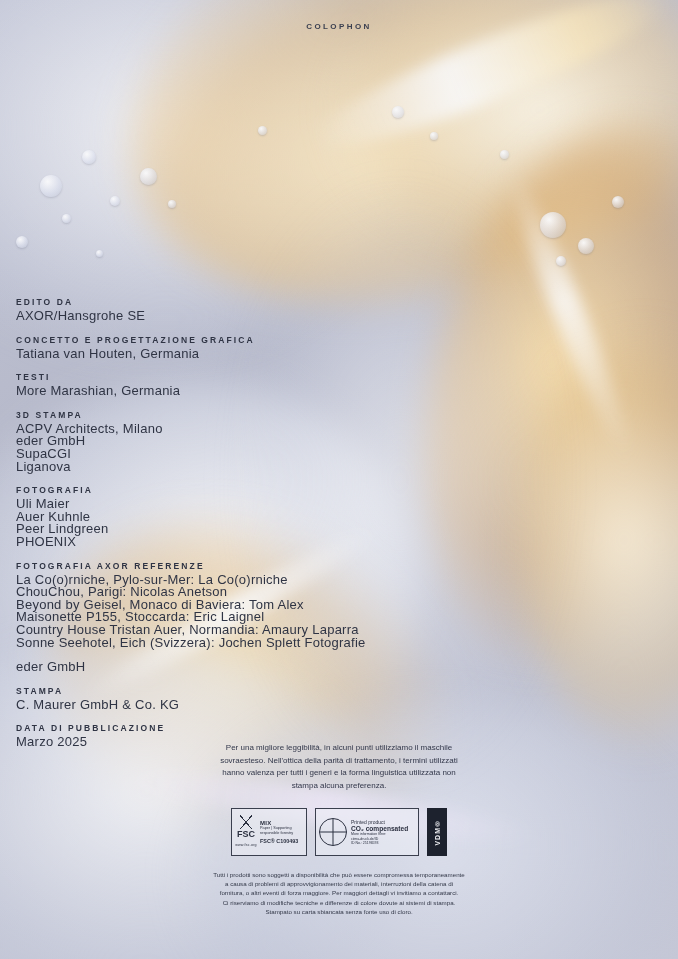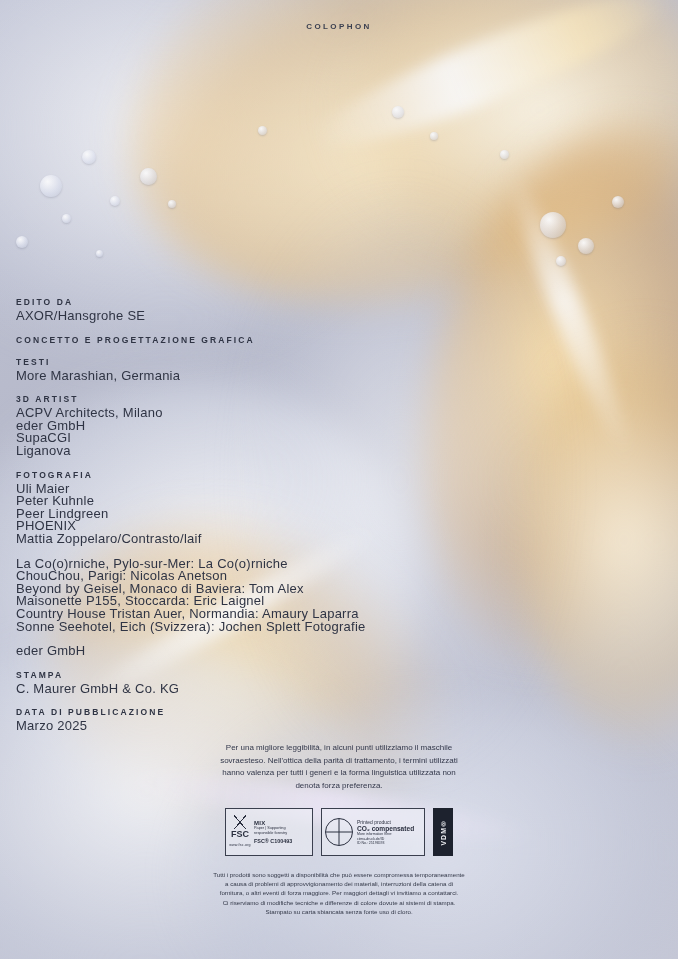--- a/index.html
+++ b/index.html
@@ -171,21 +171,21 @@
     position: absolute;
     top: 808px;
     left: 0;
     right: 0;
     display: flex;
     justify-content: center;
     align-items: center;
     gap: 8px;
   }
   .fsc {
-    width: 88px;
+    width: 76px;
     height: 48px;
     border: 1px solid #3a3f4e;
     background: rgba(236,238,246,0.55);
     display: flex;
     align-items: center;
     padding: 2px 3px;
     box-sizing: border-box;
   }
   .fsc-mark {
     width: 22px;
@@ -326,45 +326,46 @@
 
     <div class="credits">
 
       <div class="block">
         <div class="block-title">EDITO DA</div>
         <div class="block-line">AXOR/Hansgrohe SE</div>
       </div>
 
       <div class="block">
         <div class="block-title">CONCETTO E PROGETTAZIONE GRAFICA</div>
+        <div class="block-line">Tatiana van Houten, Germania</div>
       </div>
 
       <div class="block">
         <div class="block-title">TESTI</div>
         <div class="block-line">More Marashian, Germania</div>
       </div>
 
       <div class="block">
-        <div class="block-title">3D ARTIST</div>
+        <div class="block-title">3D STAMPA</div>
         <div class="block-line">ACPV Architects, Milano</div>
         <div class="block-line">eder GmbH</div>
         <div class="block-line">SupaCGI</div>
         <div class="block-line">Liganova</div>
       </div>
 
       <div class="block">
         <div class="block-title">FOTOGRAFIA</div>
         <div class="block-line">Uli Maier</div>
-        <div class="block-line">Peter Kuhnle</div>
+        <div class="block-line">Auer Kuhnle</div>
         <div class="block-line">Peer Lindgreen</div>
         <div class="block-line">PHOENIX</div>
-        <div class="block-line">Mattia Zoppelaro/Contrasto/laif</div>
-      </div>
-
-      <div class="block">
+      </div>
+
+      <div class="block">
+        <div class="block-title">FOTOGRAFIA AXOR REFERENZE</div>
         <div class="block-line">La Co(o)rniche, Pylo-sur-Mer: La Co(o)rniche</div>
         <div class="block-line">ChouChou, Parigi: Nicolas Anetson</div>
         <div class="block-line">Beyond by Geisel, Monaco di Baviera: Tom Alex</div>
         <div class="block-line">Maisonette P155, Stoccarda: Eric Laignel</div>
         <div class="block-line">Country House Tristan Auer, Normandia: Amaury Laparra</div>
         <div class="block-line">Sonne Seehotel, Eich (Svizzera): Jochen Splett Fotografie</div>
       </div>
 
       <div class="block">
         <div class="block-line">eder GmbH</div>
@@ -379,21 +380,21 @@
         <div class="block-title">DATA DI PUBBLICAZIONE</div>
         <div class="block-line">Marzo 2025</div>
       </div>
 
     </div>
 
     <div class="note">
       <div>Per una migliore leggibilità, in alcuni punti utilizziamo il maschile</div>
       <div>sovraesteso. Nell'ottica della parità di trattamento, i termini utilizzati</div>
       <div>hanno valenza per tutti i generi e la forma linguistica utilizzata non</div>
-      <div>denota forza preferenza.</div>
+      <div>stampa alcuna preferenza.</div>
     </div>
 
     <div class="logos">
 
       <div class="fsc">
         <div class="fsc-mark">
           <div class="fsc-tree"></div>
           <div>FSC</div>
           <div class="fsc-sub">www.fsc.org</div>
         </div>

